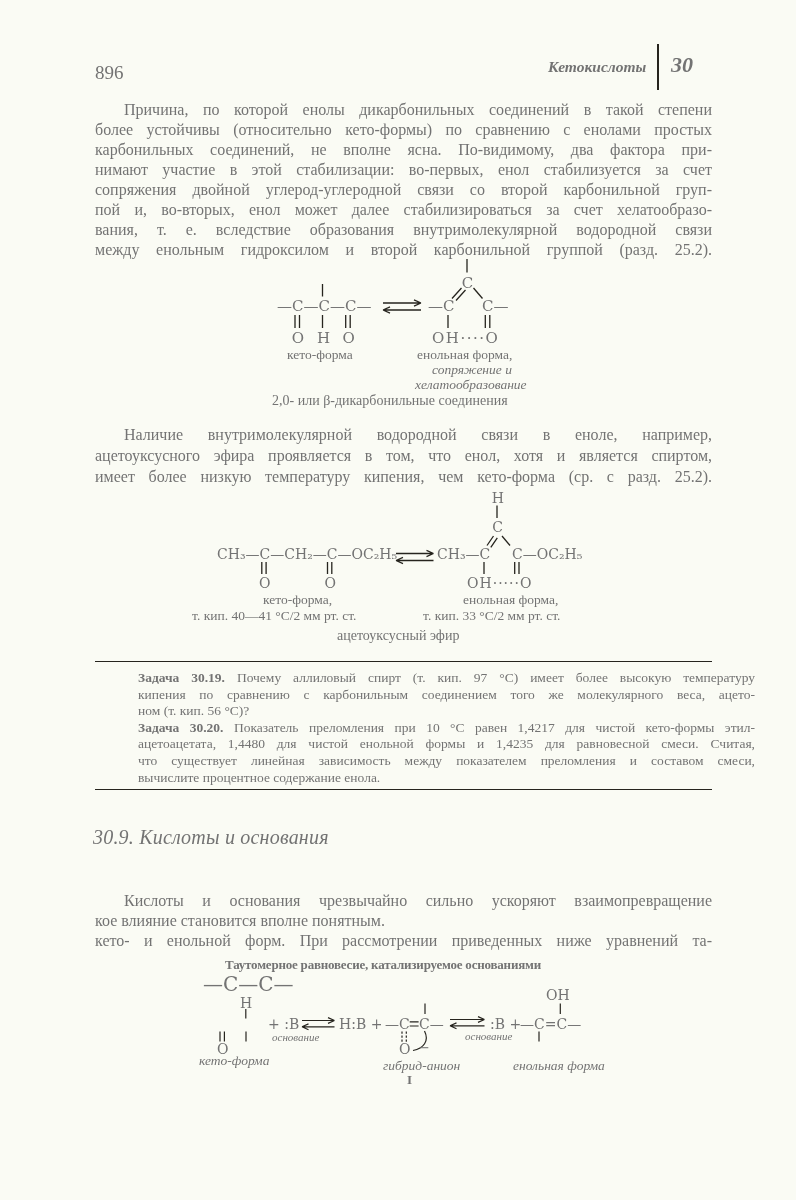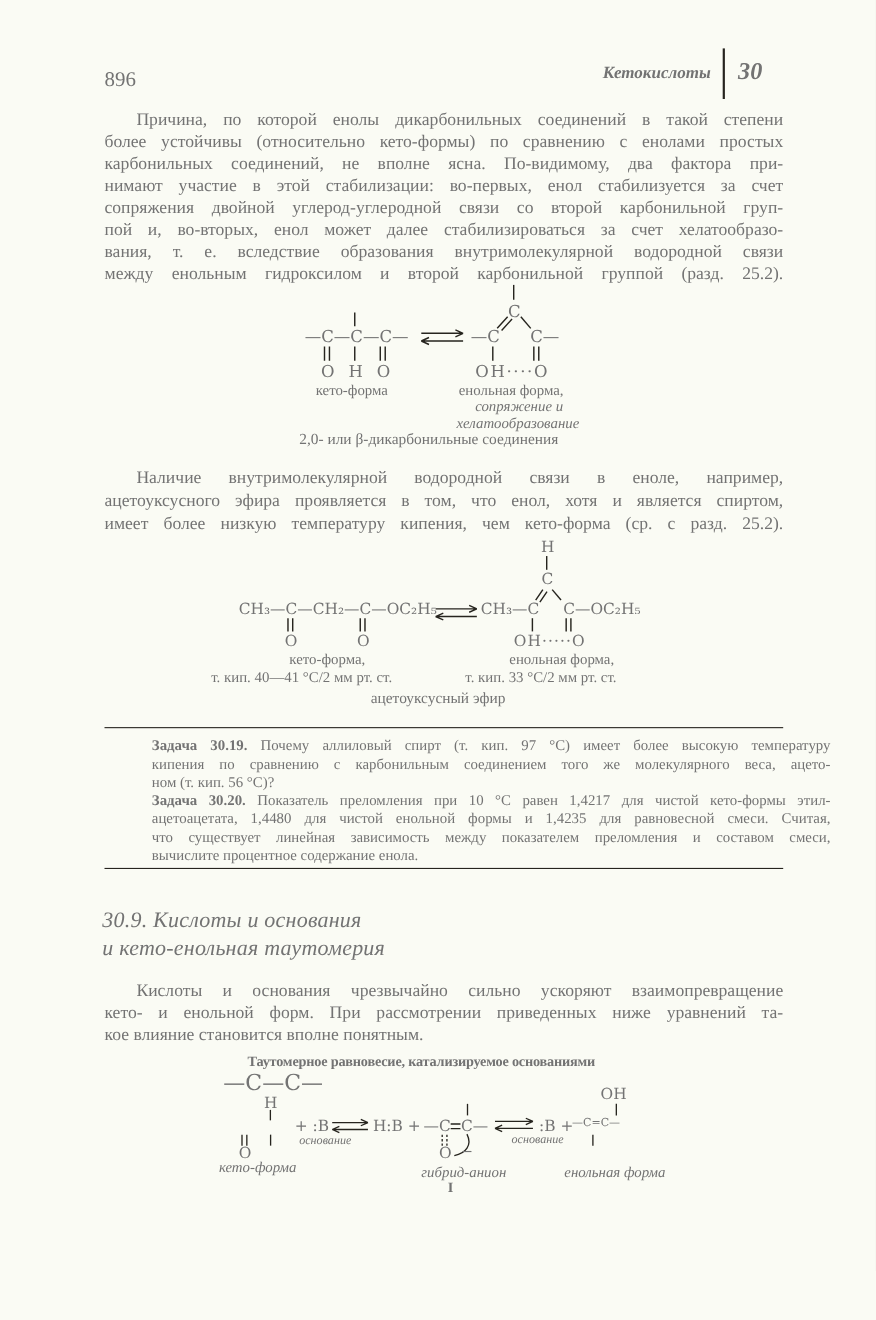--- a/index.html
+++ b/index.html
@@ -135,26 +135,25 @@
     <div class="ln"><b></b><span>кипения по сравнению с карбонильным соединением того же молекулярного веса, ацето-</span></div>
     <div class="ln end"><b></b><span>ном (т. кип. 56 °С)?</span></div>
     <div class="ln"><b>Задача 30.20.</b><span> Показатель преломления при 10 °С равен 1,4217 для чистой кето-формы этил-</span></div>
     <div class="ln"><b></b><span>ацетоацетата, 1,4480 для чистой енольной формы и 1,4235 для равновесной смеси. Считая,</span></div>
     <div class="ln"><b></b><span>что существует линейная зависимость между показателем преломления и составом смеси,</span></div>
     <div class="ln end"><b></b><span>вычислите процентное содержание енола.</span></div>
   </div>
   <div class="rule" style="top:789px;"></div>
 
   <div class="t it" style="left:93px;top:826px;font-size:20px;letter-spacing:0.2px;">30.9. Кислоты и основания</div>
-  <div class="t it" style="left:93px;top:851px;font-size:20px;letter-spacing:0.2px;">и кето-енольная таутомерия</div>
 
   <div class="para" style="left:95px;top:891px;">
     <div class="ln first">Кислоты и основания чрезвычайно сильно ускоряют взаимопревращение</div>
+    <div class="ln end">кое влияние становится вполне понятным.</div>
     <div class="ln">кето- и енольной форм. При рассмотрении приведенных ниже уравнений та-</div>
-    <div class="ln end">кое влияние становится вполне понятным.</div>
   </div>
 
   <div class="t b" style="left:225px;top:957px;font-size:13px;letter-spacing:-0.2px;">Таутомерное равновесие, катализируемое основаниями</div>
 
   <div class="t chem" style="left:240px;top:995px;font-size:14px;">H</div>
   <div class="t chem" style="left:203px;top:972px;font-size:20px;">—C—C—</div>
   <div class="t chem" style="left:268px;top:1016px;font-size:14px;">+ :B</div>
   <div class="t chem" style="left:217px;top:1041px;font-size:14px;">O</div>
   <div class="t it" style="left:199px;top:1053px;font-size:13.5px;">кето-форма</div>
   <div class="t it small" style="left:272px;top:1031px;">основание</div>
@@ -162,17 +161,17 @@
   <div class="t chem" style="left:339px;top:1016px;font-size:14px;">H:B +</div>
   <div class="t chem" style="left:385px;top:1016px;font-size:14px;">—C</div>
   <div class="t chem" style="left:419px;top:1016px;font-size:14px;">C—</div>
   <div class="t chem" style="left:399px;top:1041px;font-size:14px;">O</div>
   <div class="t chem" style="left:419px;top:1040px;font-size:13px;">−</div>
   <div class="t it" style="left:383px;top:1058px;font-size:13.5px;">гибрид-анион</div>
   <div class="t b" style="left:407px;top:1072px;font-size:13px;">I</div>
   <div class="t it small" style="left:465px;top:1030px;">основание</div>
 
   <div class="t chem" style="left:490px;top:1016px;font-size:14px;">:B +</div>
-  <div class="t chem" style="left:520px;top:1016px;font-size:10px;text-align:right;">—C=C—</div>
+  <div class="t chem" style="left:520px;top:1016px;font-size:14px;text-align:right;">—C=C—</div>
   <div class="t chem" style="left:546px;top:987px;font-size:14px;">OH</div>
   <div class="t it" style="left:513px;top:1058px;font-size:13.5px;">енольная форма</div>
 
 </div>
 
 </body></html>

